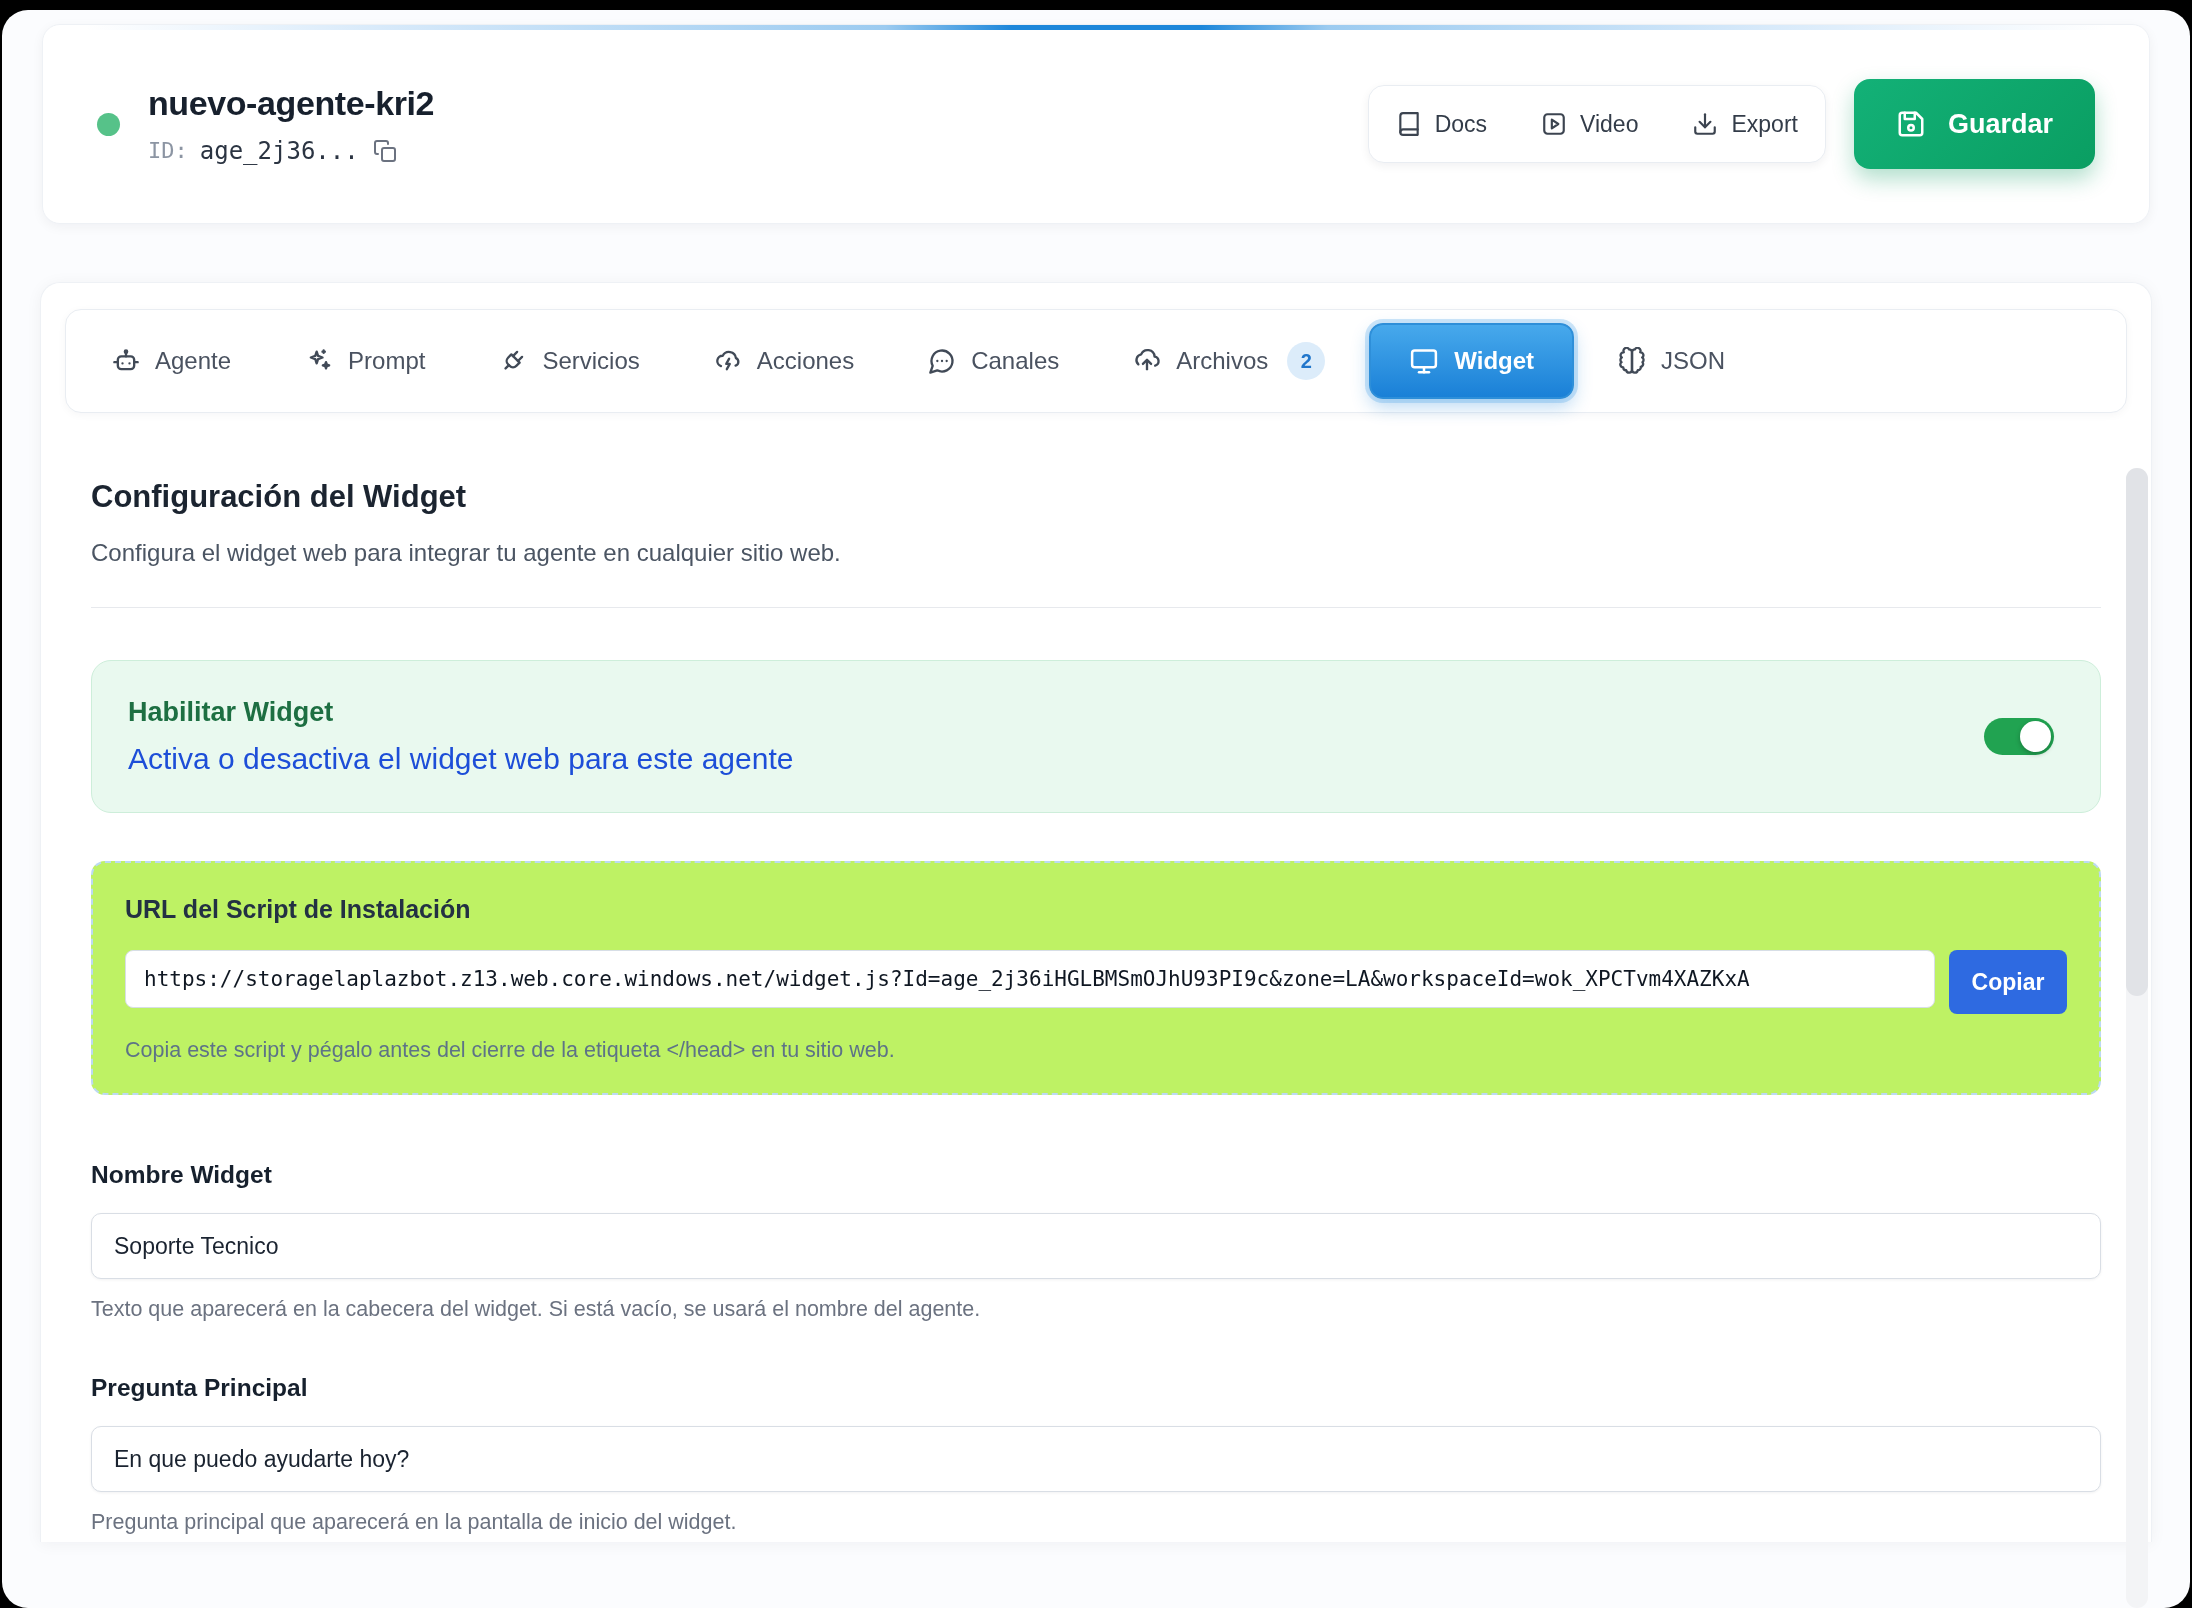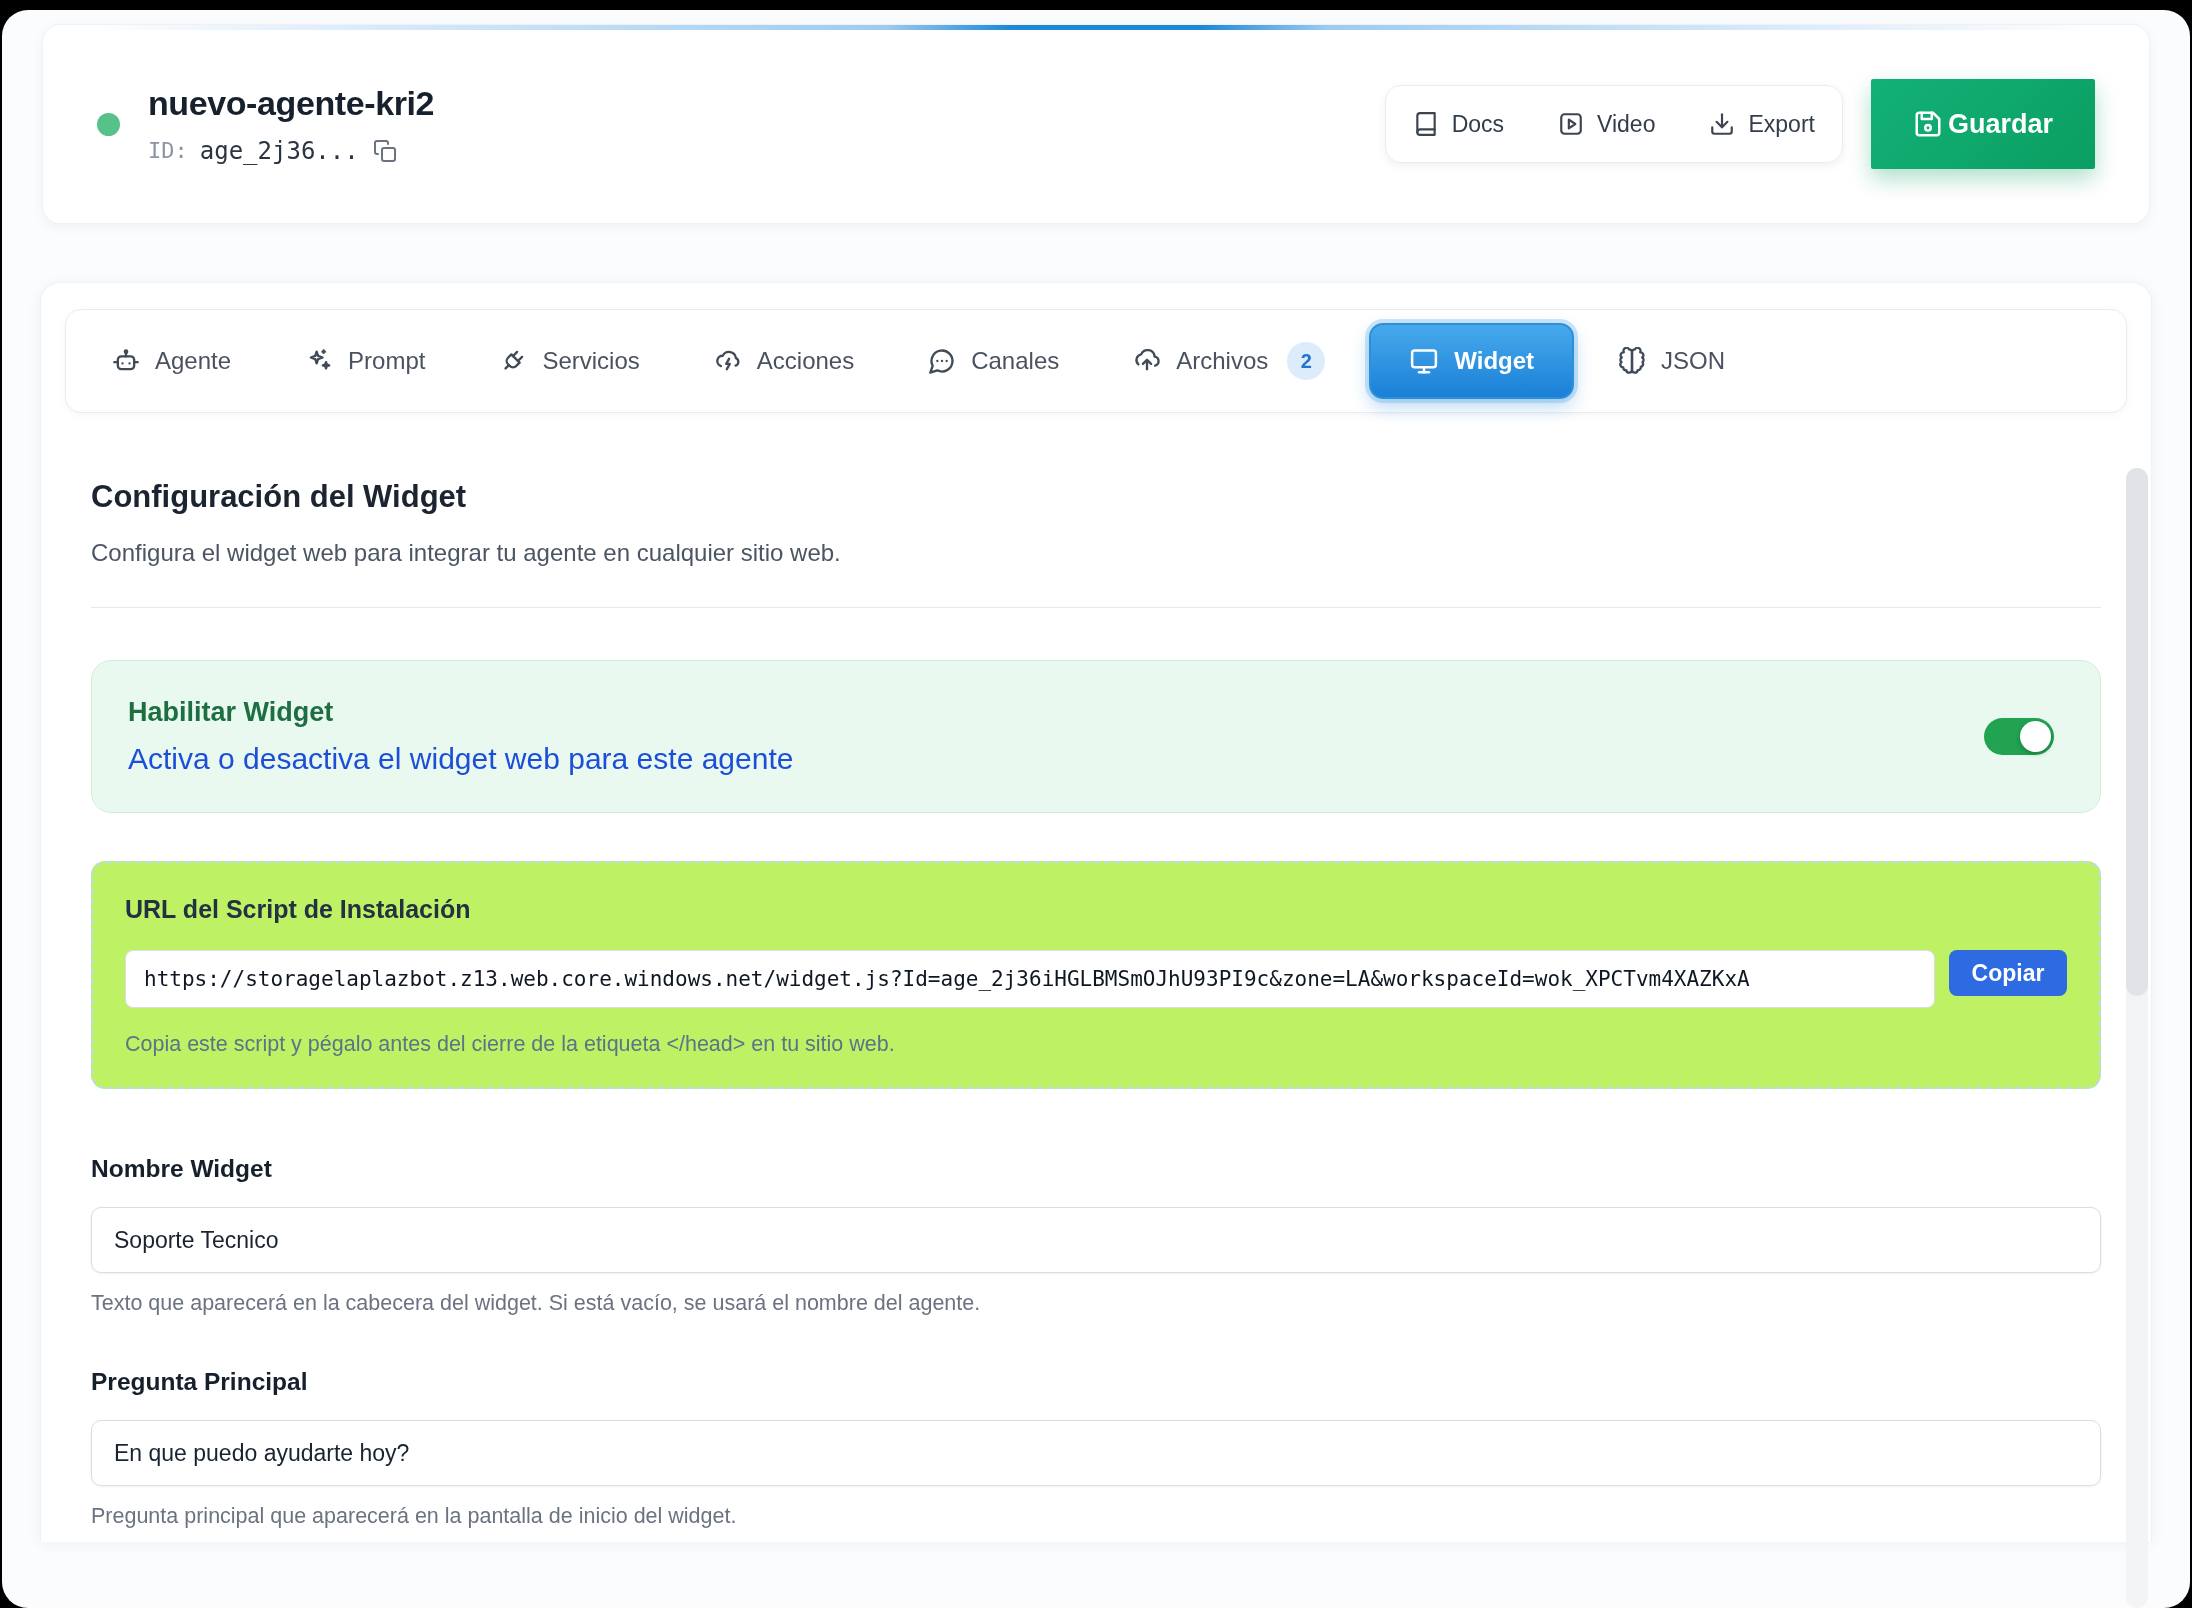--- a/index.html
+++ b/index.html
@@ -34,22 +34,22 @@
     background:#fff; border:1px solid #e9edf2; border-radius:16px;
     box-shadow:0 3px 10px rgba(16,24,40,.06);
   }
   .pill-btn {
     display:flex; align-items:center; gap:13px; padding:0 27px; height:100%;
     background:none; border:none; cursor:pointer;
     font-family:"Liberation Sans", sans-serif; font-size:23px; color:#333c49;
   }
   .pill-btn svg { color:#3c4450; }
   .save-btn {
-    display:flex; align-items:center; gap:5px; height:90px; padding:16px 42px;
-    border:none; border-radius:2px; cursor:pointer;
+    display:flex; align-items:center; gap:22px; height:90px; padding:16px 42px;
+    border:none; border-radius:16px; cursor:pointer;
     background:linear-gradient(135deg,#13b177 0%, #0a9e62 100%);
     box-shadow:0 10px 22px rgba(12,155,95,.32);
     color:#fff; font-family:"Liberation Sans", sans-serif; font-size:27px; font-weight:600;
   }
   
   .content-card {
     margin:58px 38px 0; min-height:1260px;
     background:#fff; border:1px solid #eef1f5; border-bottom:none;
     border-radius:20px 20px 0 0;
     box-shadow:0 2px 16px rgba(16,24,40,.05);
@@ -102,21 +102,21 @@
     background:#bef264; border:2px dashed #bcd9f2; border-radius:14px;
     padding:32px 32px 30px; margin-bottom:66px;
   }
   .script-title { font-size:25px; font-weight:700; color:#233143; margin-bottom:26px; }
   .script-row { display:flex; gap:14px; }
   .url-input {
     flex:1; height:58px; background:#fff; border:1px solid #d7dee6; border-radius:8px;
     padding:0 18px; font-family:"DejaVu Sans Mono", monospace; font-size:21px; color:#0f1722;
   }
   .copy-btn {
-    width:118px; height:46px; flex:0 0 auto; border:none; border-radius:8px; cursor:pointer;
+    width:118px; height:64px; flex:0 0 auto; border:none; border-radius:8px; cursor:pointer;
     background:#2e6ae1; color:#fff; font-family:"Liberation Sans", sans-serif; font-size:23px; font-weight:600;
   }
   .script-help { margin-top:24px; font-size:21.5px; color:#5d7387; }
   
   .field { margin-bottom:52px; }
   .field-label { font-size:24.5px; font-weight:700; color:#16202d; margin-bottom:24px; }
   .field-input {
     display:block; width:100%; height:66px; background:#fff;
     border:1px solid #d9dee5; border-radius:10px; padding:0 22px;
     font-family:"Liberation Sans", sans-serif; font-size:23px; color:#1a2330;

